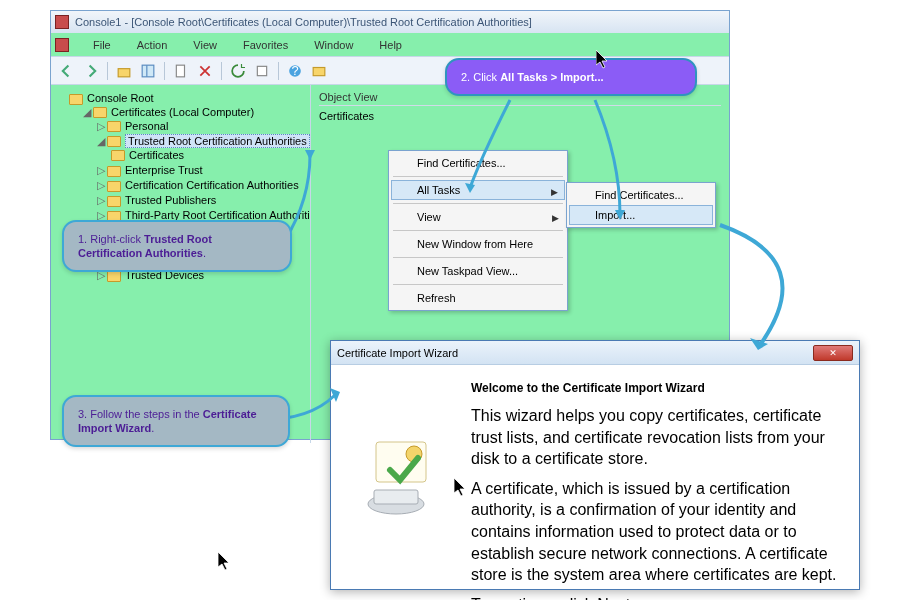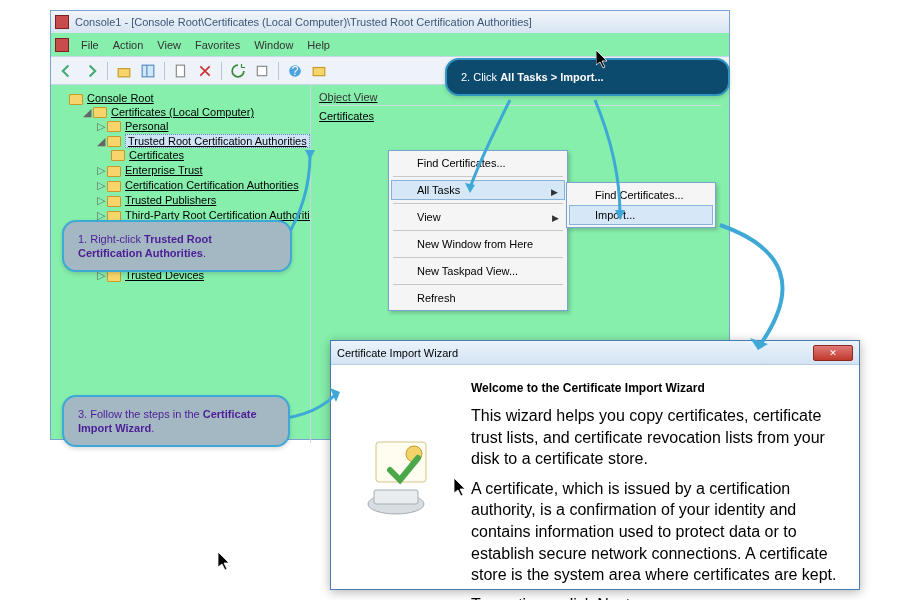--- a/index.html
+++ b/index.html
@@ -1,46 +1,46 @@
 <!DOCTYPE html>
 <html><head>
 <meta charset="utf-8">
 <style>
 * { margin:0; padding:0; box-sizing:border-box; font-family: "Segoe UI", Tahoma, sans-serif; font-size:11px; }
 body { background:#fff; width:900px; height:600px; position:relative; overflow:hidden; }
 .mmc-window { position:absolute; left:50px; top:10px; width:680px; height:430px; background:#86efac; border:1px solid #7aa3cf; }
 .titlebar { height:22px; background:linear-gradient(#f1f5fa,#d7e4f2); display:flex; align-items:center; padding:0 4px; color:#3b5576; }
 .titlebar .app-icon { width:14px; height:14px; background:#c84c4c; border:1px solid #7a2222; margin-right:6px; }
-.menubar { height:24px; border-bottom:1px solid #c7d7e8; display:flex; align-items:center; padding-left:4px; gap:2px; }
+.menubar { height:24px; border-bottom:1px solid #c7d7e8; display:flex; align-items:center; padding-left:4px; gap:14px; }
 .menubar span.mi { padding:2px 6px; color:#333; }
 .menubar .menu-icon { width:14px; height:14px; background:#c84c4c; border:1px solid #7a2222; margin-right:4px; }
 .toolbar { height:28px; border-bottom:1px solid #c7d7e8; display:flex; align-items:center; padding-left:6px; gap:4px; background:#eef3fa; }
 .tbtn { width:20px; height:20px; display:flex; align-items:center; justify-content:center; color:#356; }
 .tbtn svg { width:14px; height:14px; }
 .tsep { width:1px; height:18px; background:#b8c7d8; margin:0 2px; }
-.body { display:flex; height:calc(100% - 70px);text-decoration:underline; }
+.body { display:flex; height:calc(100% - 70px); }
 .tree { width:260px; border-right:1px solid #c7d7e8; padding:6px 4px; overflow:hidden; position:relative; }
 .tree ul { list-style:none; padding-left:14px; }
 .tree li { padding:1px 0; white-space:nowrap; }
 .tree .fld { display:inline-block; width:14px; height:11px; background:#f8d56a; border:1px solid #c59a2a; border-radius:1px; margin-right:4px; vertical-align:middle; }
 .tree .sel { background:#cfe3f7; border:1px dotted #5a8bc0; padding:0 2px; }
 .tree .exp { color:#666; display:inline-block; width:10px; }
 .listpane { flex:1; padding:6px 8px; position:relative; }
 .listheader { font-weight:normal; color:#333; border-bottom:1px solid #d0dbe8; padding-bottom:2px; margin-bottom:4px; }
 .ctxmenu { position:absolute; left:388px; top:150px; width:180px; background:#f5f5f5; border:1px solid #7aa3cf; box-shadow:2px 2px 4px rgba(0,0,0,.2); padding:2px; z-index:5; }
 .ctxmenu .item { padding:4px 18px 4px 26px; position:relative; }
 .ctxmenu .item.hl { background:#d6e8f7; border:1px solid #8ab3da; padding:3px 17px 3px 25px; }
 .ctxmenu .sep { height:1px; background:#c7c7c7; margin:3px 2px; }
 .ctxmenu .arrow { position:absolute; right:6px; top:6px; font-size:9px; color:#333; }
 .submenu { position:absolute; left:566px; top:182px; width:150px; background:#f5f5f5; border:1px solid #7aa3cf; box-shadow:2px 2px 4px rgba(0,0,0,.2); padding:2px; z-index:6; }
 .submenu .item { padding:4px 18px 4px 26px; }
 .submenu .item.hl { background:#d6e8f7; border:1px solid #8ab3da; padding:3px 17px 3px 25px; }
 .callout { position:absolute; background:#a4b8c4; border:2px solid #3ea8d6; border-radius:14px; padding:10px 14px; color:#4c1d95; font-size:12px; box-shadow:0 2px 4px rgba(0,0,0,.15); z-index:10; }
 .callout1 { left:62px; top:220px; width:230px; }
-.callout2 { left:445px; top:58px; width:285px; color:#fff; background:#0c4a6e; border-color:#2f94bf; }
+.callout2 { left:445px; top:58px; width:252px; color:#fff; background:#8b5cf6; border-color:#2f94bf; }
 .callout3 { left:62px; top:395px; width:228px; }
 .wizard { position:absolute; left:330px; top:340px; width:530px; height:250px; border:1px solid #4a7ab3; background:#fff; box-shadow:0 2px 10px rgba(0,0,0,.3); z-index:8; }
 .wizard .wtitle { height:24px; background:linear-gradient(#ebf3fb,#d3e3f3); border-bottom:1px solid #b7cde3; display:flex; align-items:center; padding:0 6px; justify-content:space-between; }
 .wizard .closebtn { width:40px; height:16px; background:linear-gradient(#e07a78,#c0392b); border:1px solid #8a2a1e; border-radius:2px; color:#fff; display:flex; align-items:center; justify-content:center; font-size:9px; }
 .wizard .wbody { display:flex; height:calc(100% - 24px); }
 .wizard .wimg { width:140px; display:flex; align-items:center; justify-content:center; }
 .wizard .wtxt { flex:1; padding:16px 20px 10px 0; }
 .wizard .wtxt h2 { font-size:12px; font-weight:bold; margin-bottom:10px; }
 .wizard .wtxt p { font-size:16px; margin-bottom:8px; line-height:1.35; }
 .cursor { position:absolute; z-index:50; }

